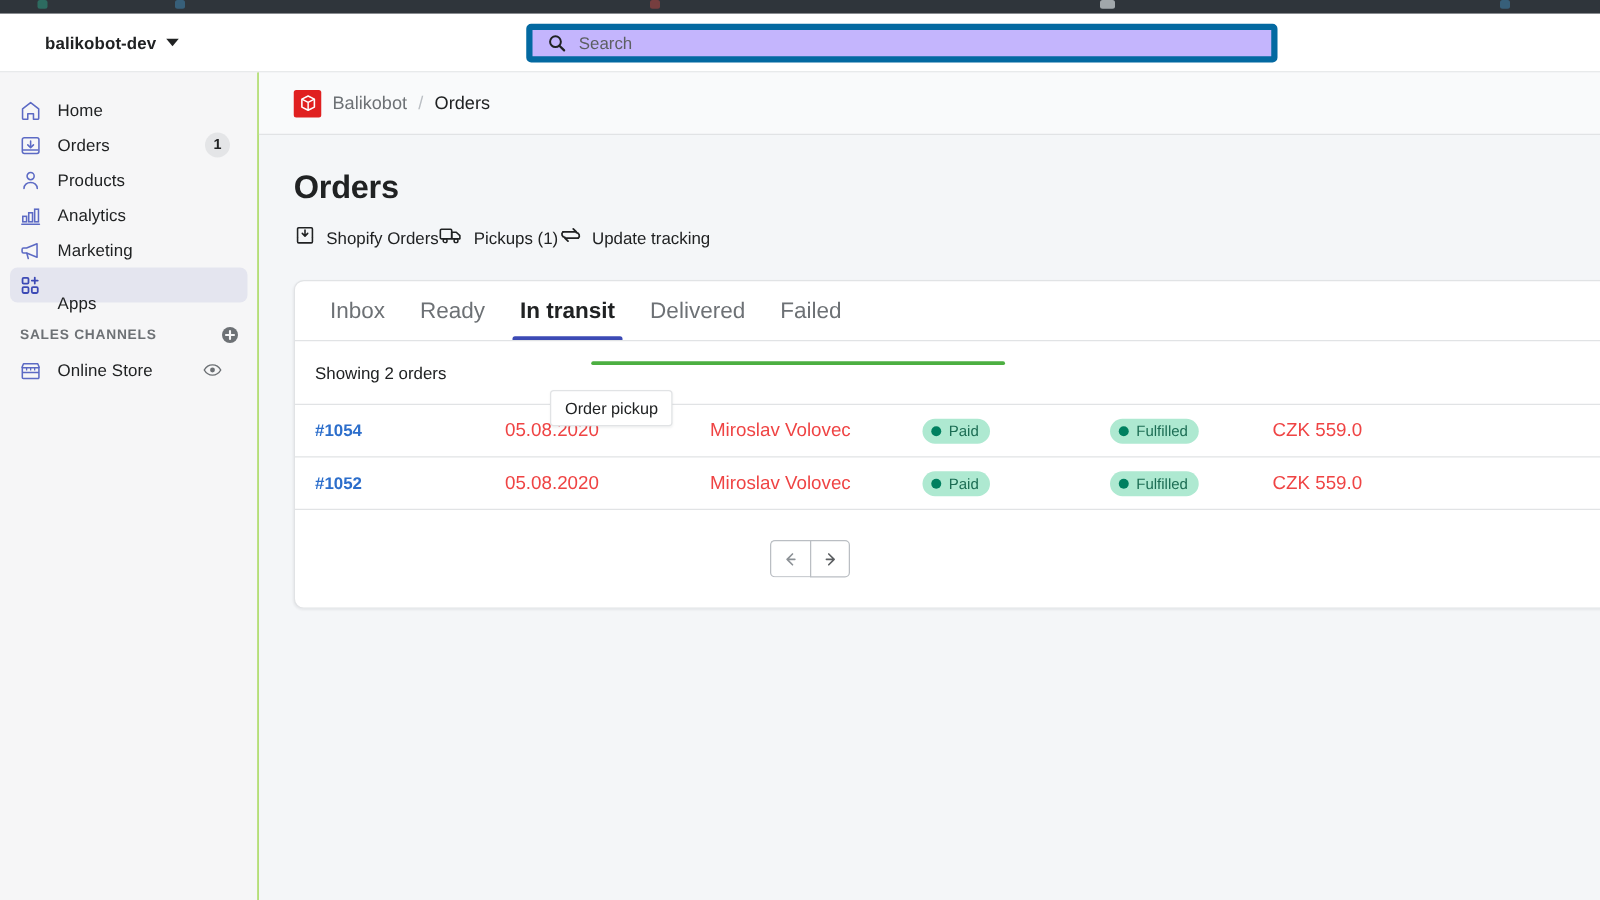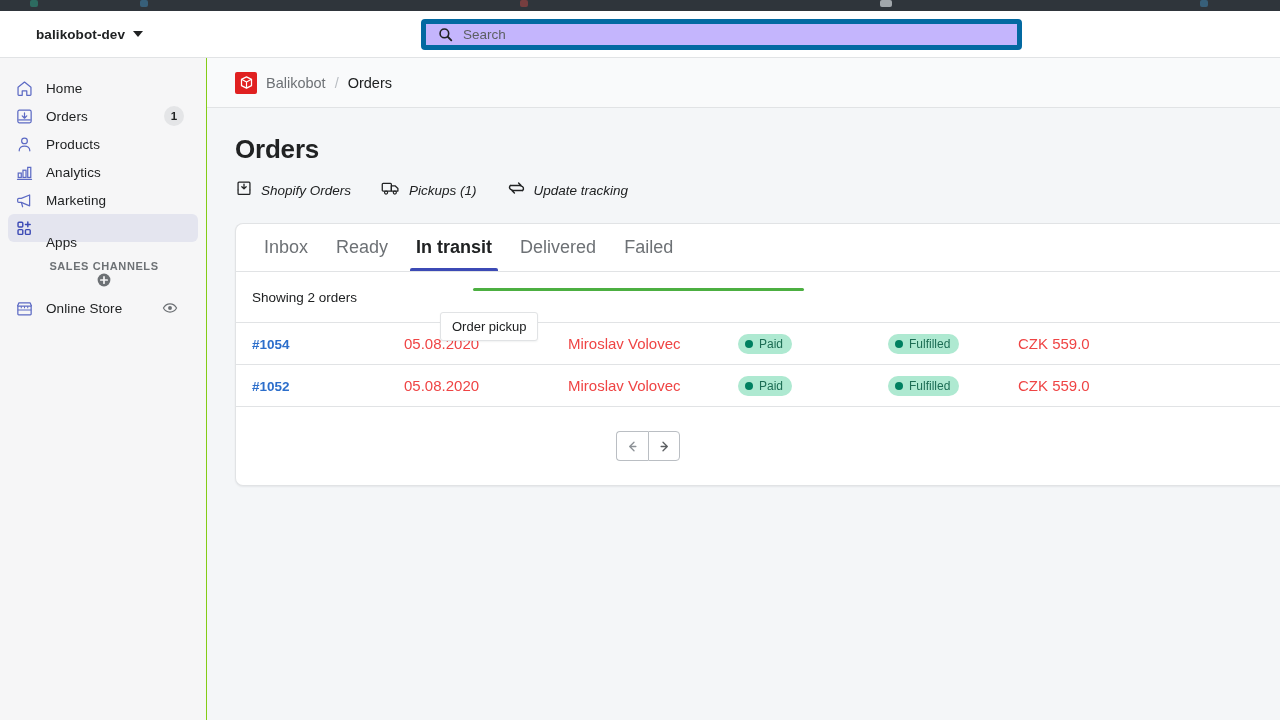--- a/index.html
+++ b/index.html
@@ -70,21 +70,20 @@
   .nav-badge {
     position: absolute; right: 14px;
     min-width: 20px; height: 20px; padding: 0 6px;
     background: #E4E5E7; border-radius: 10px;
     font-size: 11.5px; color: #202223; font-weight: bold;
     display: flex; align-items: center; justify-content: center;
   }
   .section-head {
     display: flex; align-items: center; justify-content: space-between;
     margin: 18px 14px 6px 16px;
-    flex-direction: column;
   }
   .section-title {
     font-size: 11px; font-weight: bold; color: #6D7175;
     letter-spacing: .6px;
   }
   .icon-btn { cursor: pointer; display: flex; align-items: center; }
 
   
   .main {
     position: absolute; top: 58px; left: 207px; width: 1073px; height: 662px;
@@ -99,21 +98,21 @@
     display: flex; align-items: center; justify-content: center; flex: none;
   }
   .bb-name { font-size: 14.5px; color: #6D7175; cursor: pointer; }
   .bb-sep { font-size: 14.5px; color: #BABEC3; }
   .bb-current { font-size: 14.5px; color: #202223; }
 
   .page-body { padding: 26px 0 0 28px; }
   .page-title {
     font-size: 26px; font-weight: bold; color: #202223; letter-spacing: -.2px;
   }
-  .actions-row { display: flex; align-items: center; gap: 30px; margin-top: 14px; font-style: italic; }
+  .actions-row { display: flex; align-items: center; margin-top: 14px; }
   .action {
     display: flex; align-items: center; gap: 8px; cursor: pointer;
   }
   .action-label { font-size: 13.5px; color: #202223; }
 
   
   .card {
     margin-top: 22px; margin-right: 0;
     width: 1073px; background: #FFFFFF;
     border: 1px solid #E1E3E5; border-right: none;

